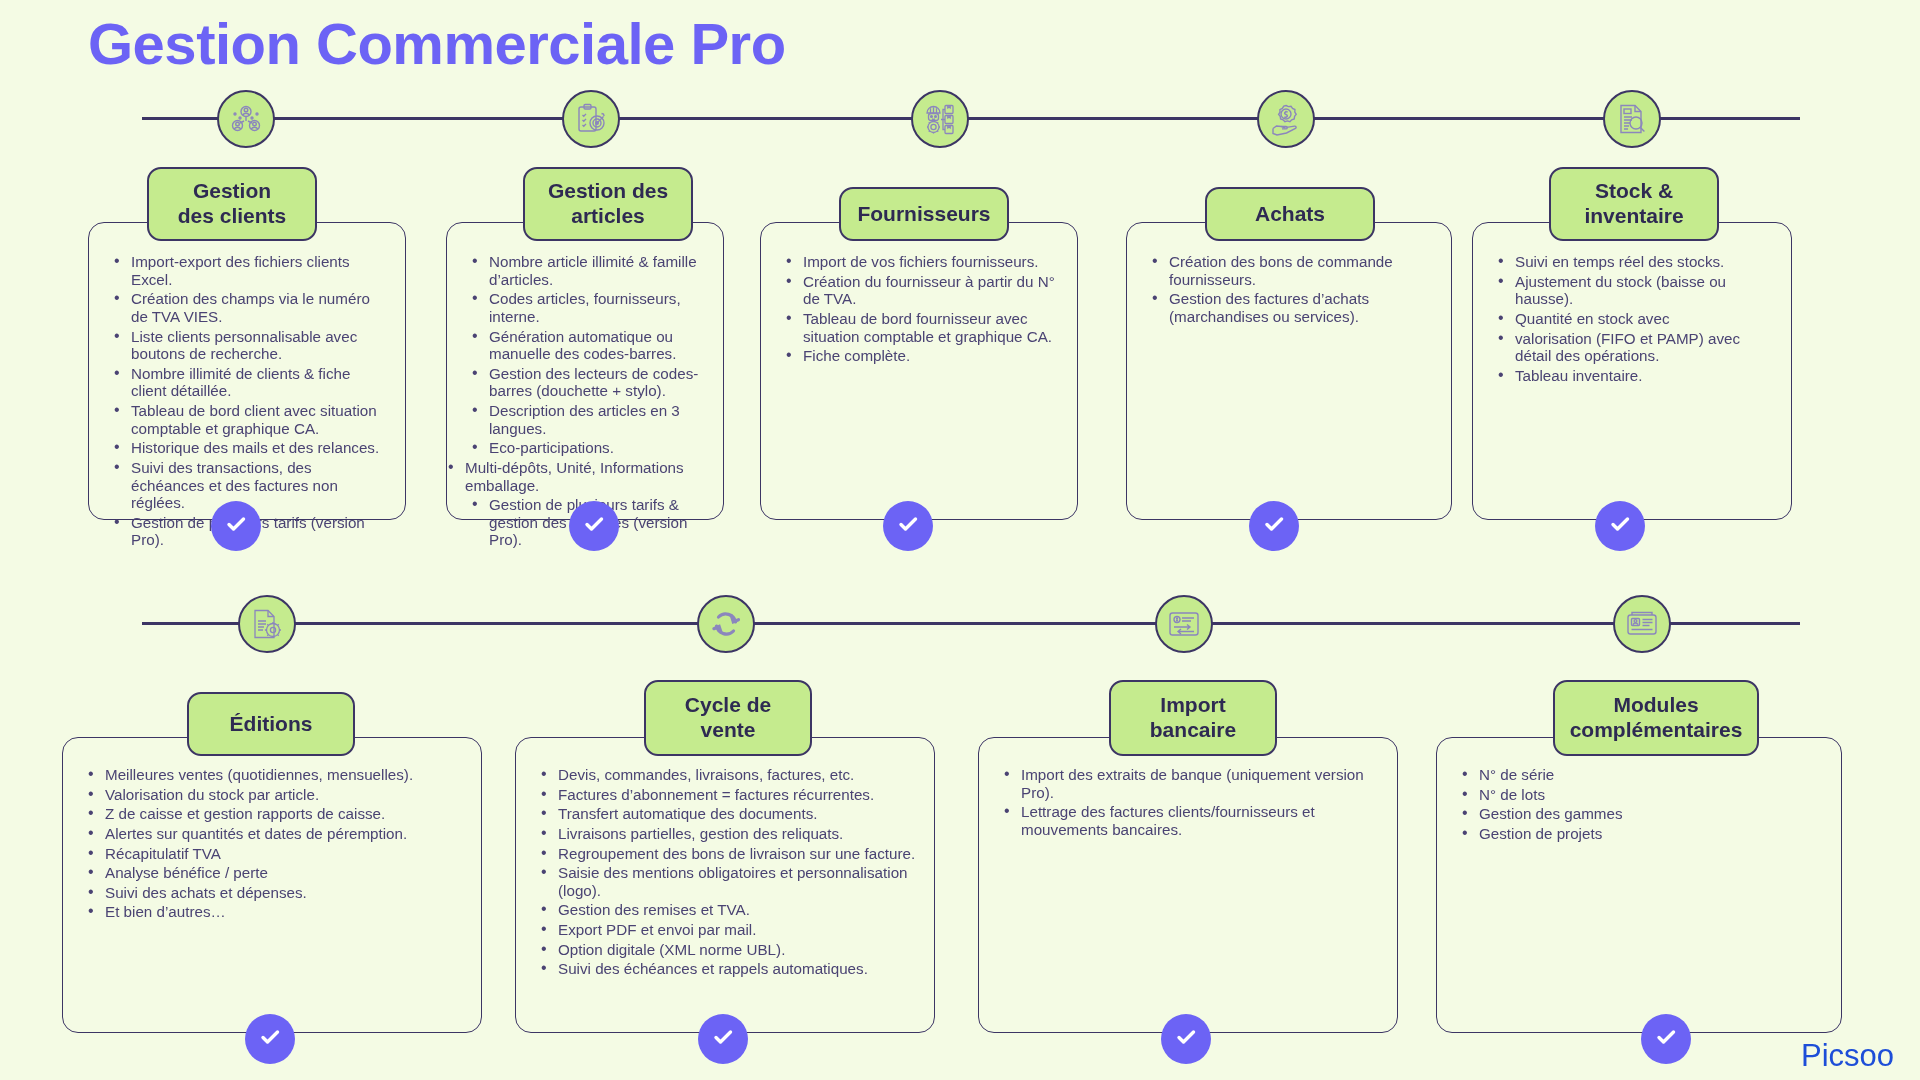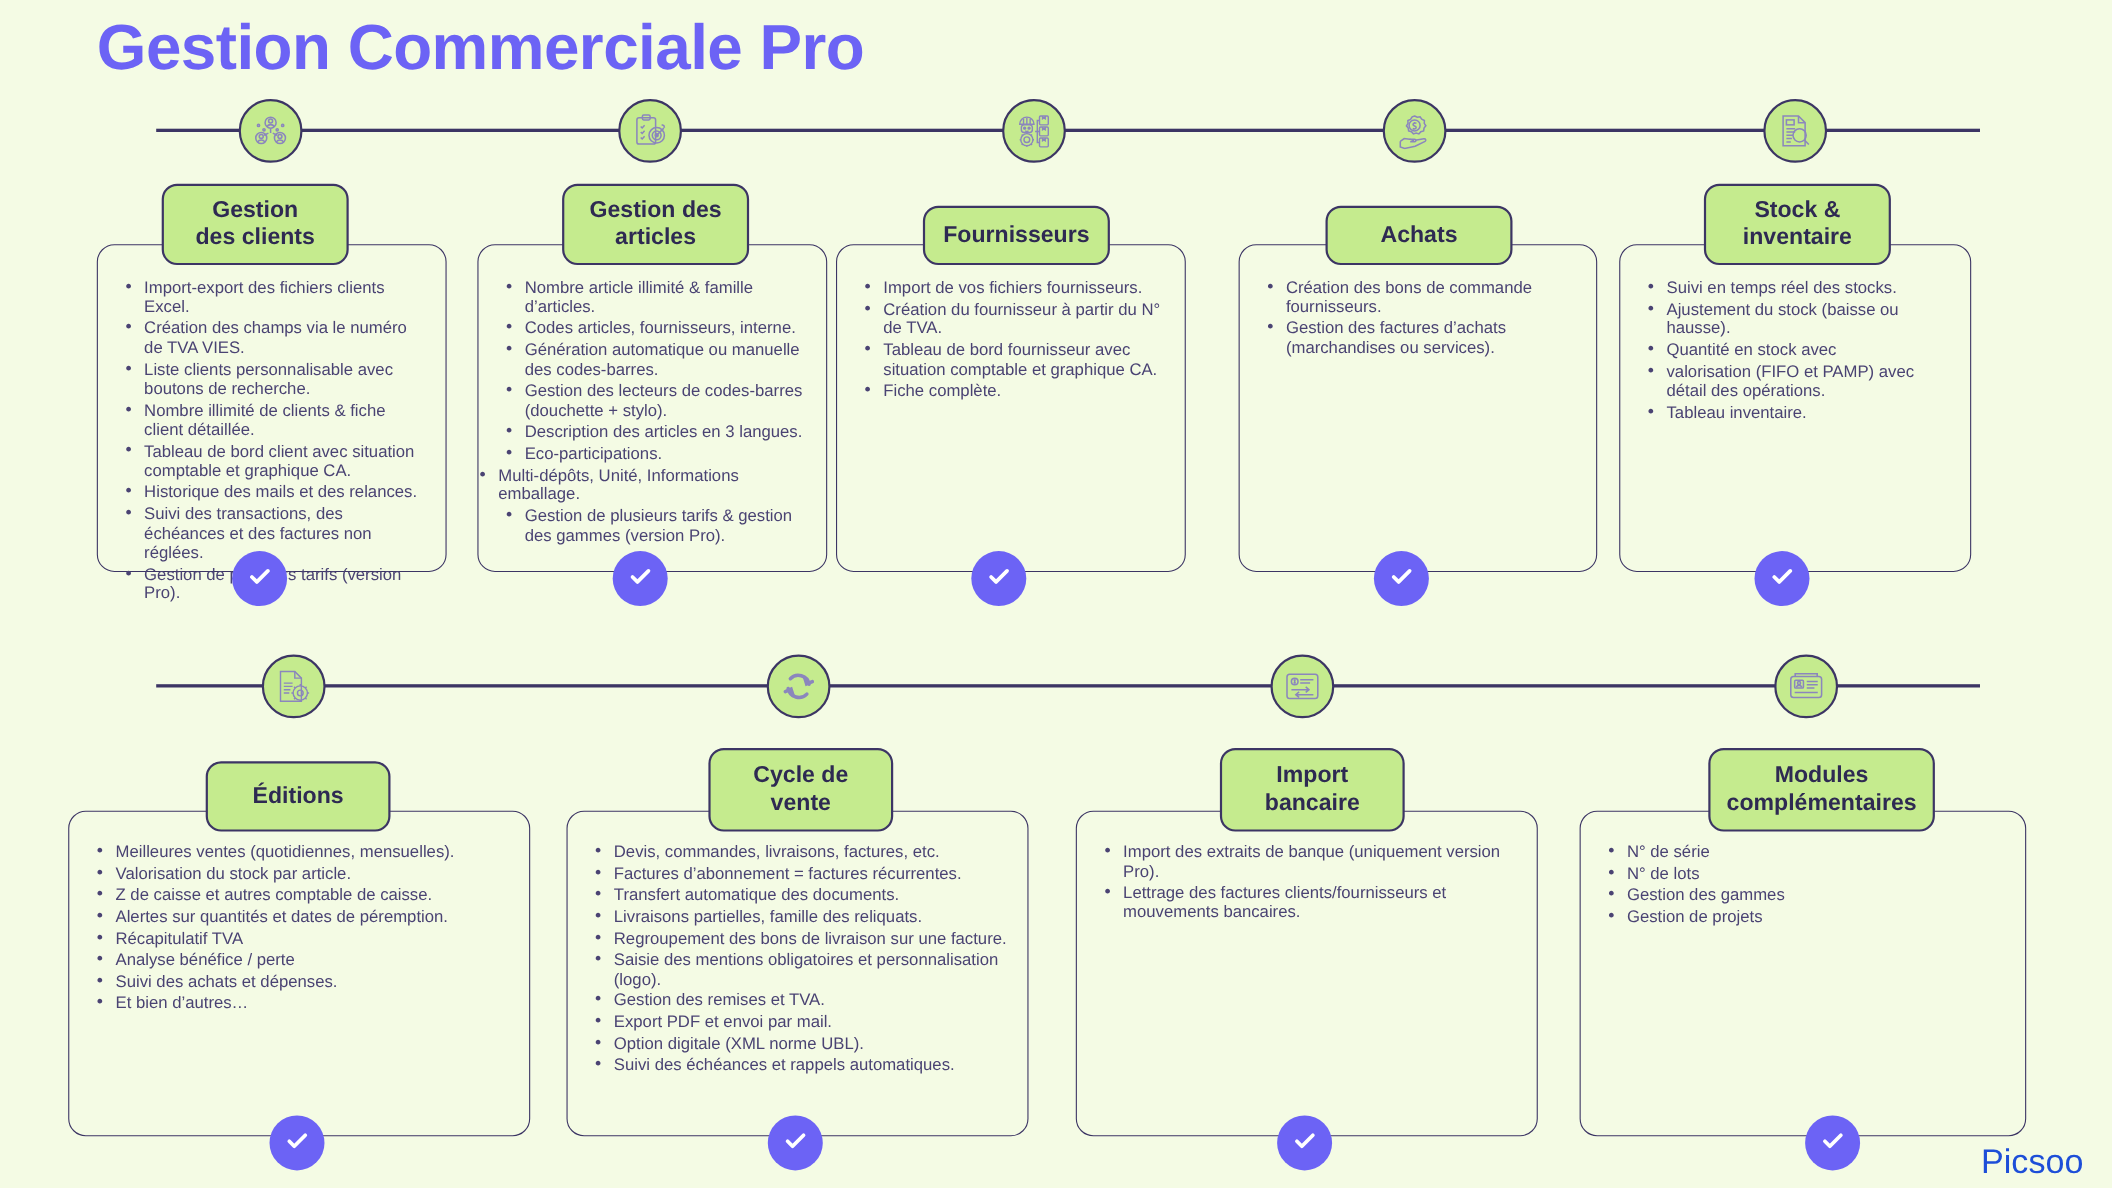--- a/index.html
+++ b/index.html
@@ -256,21 +256,21 @@
       </div>
       <div class="check-badge" style="left:122px;top:278px;">
         <span>
           <svg width="28" height="28" viewBox="0 0 28 28" fill="none" stroke="#ffffff" stroke-width="3.4" stroke-linecap="round" stroke-linejoin="round">
               <path d="M7 14.5l4.5 4.5L21.5 9"></path>
             </svg>
         </span>
       </div>
     </div>
 
-    <div class="card" style="left:434px;top:132px;width:318px;height:298px;text-decoration:underline;">
+    <div class="card" style="left:446px;top:132px;width:278px;height:298px;text-decoration:underline;">
       <div class="card-head" style="left:76px;top:-56px;width:170px;height:74px;white-space:pre-line;">Gestion des
 articles</div>
       <div class="card-body" style="top:30px;">
         <ul class="feature-list">
           <li>Nombre article illimité &amp; famille d’articles.</li>
           <li>Codes articles, fournisseurs, interne.</li>
           <li>Génération automatique ou manuelle des codes-barres.</li>
           <li>Gestion des lecteurs de codes-barres (douchette + stylo).</li>
           <li>Description des articles en 3 langues.</li>
           <li>Eco-participations.</li>
@@ -397,21 +397,21 @@
         </svg>
       </span>
     </div>
 
     <div class="card" style="left:62px;top:142px;width:420px;height:296px;padding-left:46px;">
       <div class="card-head" style="left:124px;top:-46px;width:168px;height:64px;white-space:pre-line;">Éditions</div>
       <div class="card-body" style="top:28px;">
         <ul class="feature-list">
           <li>Meilleures ventes (quotidiennes, mensuelles).</li>
           <li>Valorisation du stock par article.</li>
-          <li>Z de caisse et autres comptable de caisse.</li>
+          <li>Z de caisse et gestion rapports de caisse.</li>
           <li>Alertes sur quantités et dates de péremption.</li>
           <li>Récapitulatif TVA</li>
           <li>Analyse bénéfice / perte</li>
           <li>Suivi des achats et dépenses.</li>
           <li>Et bien d’autres…</li>
         </ul>
       </div>
       <div class="check-badge" style="left:182px;top:276px;">
         <span>
           <svg width="28" height="28" viewBox="0 0 28 28" fill="none" stroke="#ffffff" stroke-width="3.4" stroke-linecap="round" stroke-linejoin="round">
@@ -422,21 +422,21 @@
     </div>
 
     <div class="card" style="left:515px;top:142px;width:420px;height:296px;">
       <div class="card-head" style="left:128px;top:-58px;width:168px;height:76px;white-space:pre-line;">Cycle de
 vente</div>
       <div class="card-body" style="top:28px;">
         <ul class="feature-list">
           <li>Devis, commandes, livraisons, factures, etc.</li>
           <li>Factures d’abonnement = factures récurrentes.</li>
           <li>Transfert automatique des documents.</li>
-          <li>Livraisons partielles, famille des reliquats.</li>
+          <li>Livraisons partielles, gestion des reliquats.</li>
           <li>Regroupement des bons de livraison sur une facture.</li>
           <li>Saisie des mentions obligatoires et personnalisation (logo).</li>
           <li>Gestion des remises et TVA.</li>
           <li>Export PDF et envoi par mail.</li>
           <li>Option digitale (XML norme UBL).</li>
           <li>Suivi des échéances et rappels automatiques.</li>
         </ul>
       </div>
       <div class="check-badge" style="left:182px;top:276px;">
         <span>

